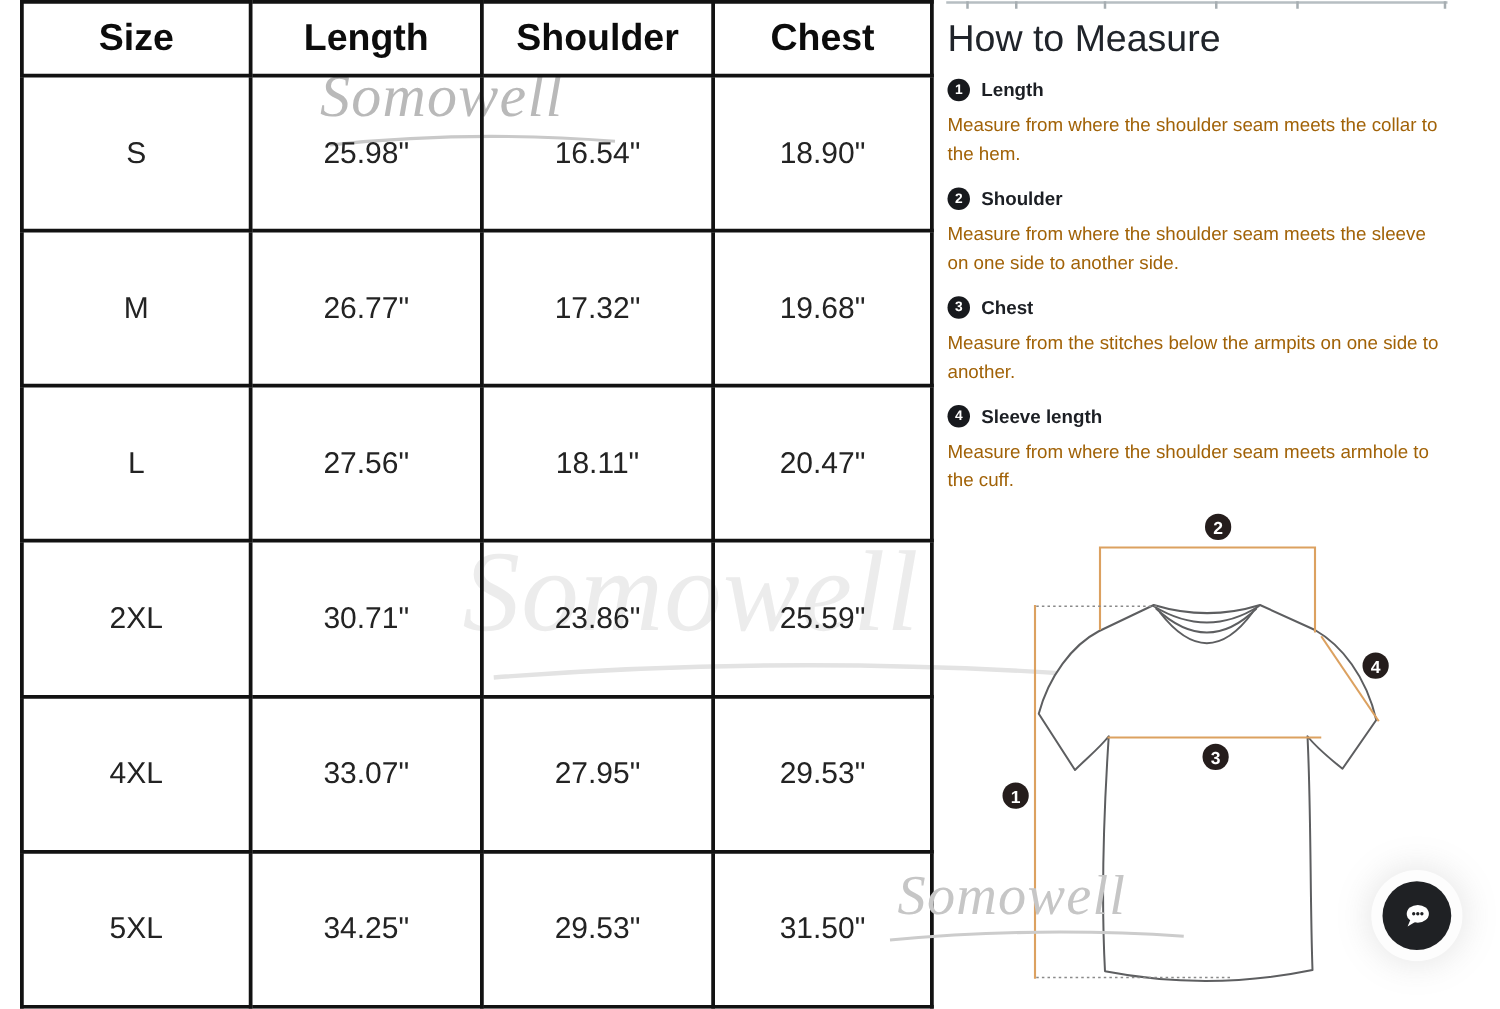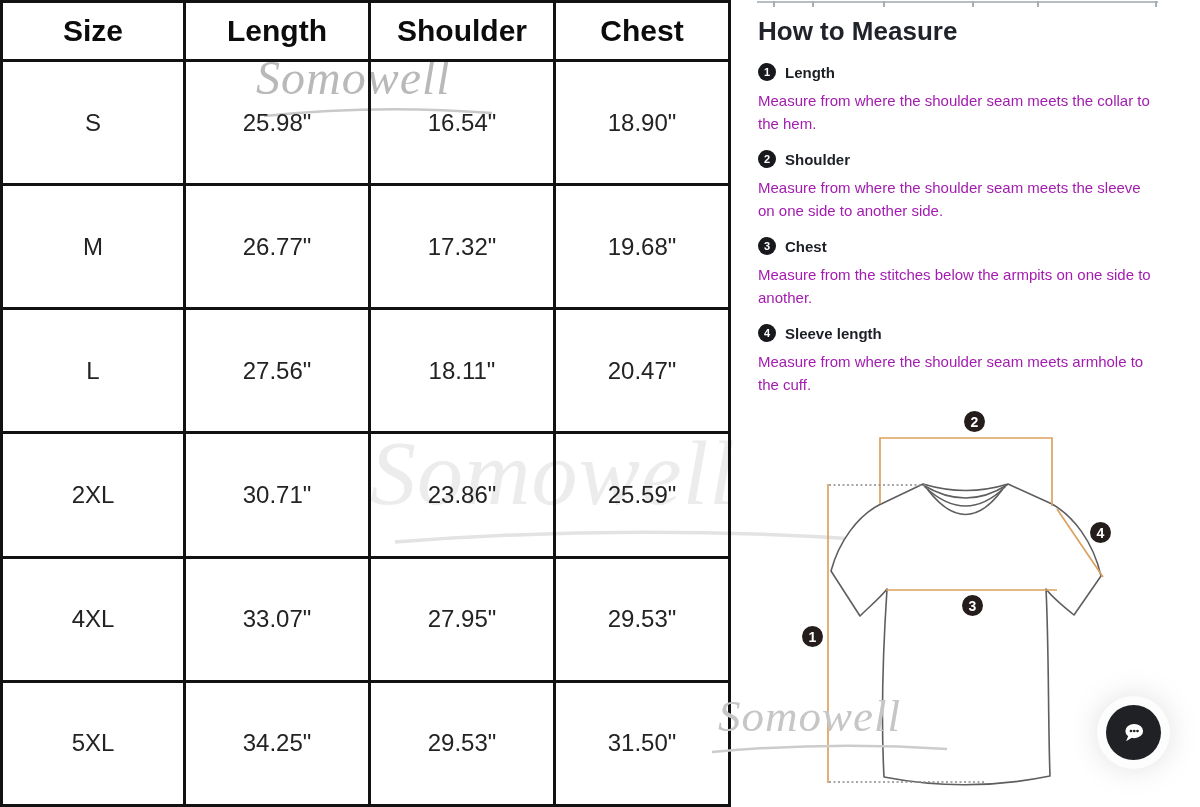--- a/index.html
+++ b/index.html
@@ -9,38 +9,38 @@
 
   
   .watermark { position:absolute; font-family:"Liberation Serif", serif; white-space:nowrap;
                pointer-events:none;font-style:italic; }
   .watermark svg { position:absolute; left:0; overflow:visible; }
   .wm-top    { left:256px; top:50px;  font-size:48px; color:#b9b9b9; z-index:0; letter-spacing:1px;}
   .wm-mid    { left:370px; top:420px; font-size:92px; color:#ececec; z-index:0; letter-spacing:1px;}
   .wm-bottom { left:718px; top:690px; font-size:45px; color:#c6c6c6; z-index:4; letter-spacing:1px;}
 
   
-  table.size-table { position:absolute; left:0; top:0; width:728px; height:807px;
+  table.size-table { position:absolute; left:16px; top:0; width:728px; height:807px;
                      border-collapse:collapse; table-layout:fixed; z-index:1;
                      background:transparent; }
   .size-table th, .size-table td { border:3px solid #121212; text-align:center;
                                    vertical-align:middle; background:transparent; }
   .size-table th { height:59px; font-size:30px; font-weight:700; color:#0c0c0c; }
   .size-table td { height:93px; font-size:24px; font-weight:400; color:#232323; }
 
   
   .right-panel { position:absolute; left:758px; top:0; width:400px; z-index:1; }
-  .panel-title { margin-top:15px; font-size:26px; line-height:33px; font-weight:700; color:#20242a; }
+  .panel-title { margin-top:15px; font-size:30px; line-height:33px; font-weight:400; color:#20242a; }
   .guide-item  { margin-top:15px; }
   .guide-item-header { display:flex; align-items:center; gap:9px; }
   .num-badge { display:inline-flex; width:18px; height:18px; border-radius:50%;
                background:#17191d; color:#fff; font-size:11px; font-weight:700;
                align-items:center; justify-content:center; flex:0 0 18px; }
   .guide-label { font-size:15px; font-weight:700; color:#1c1f24; }
-  .guide-desc  { margin-top:8px; font-size:15px; line-height:23px; color:#a21caf; width:398px; }
+  .guide-desc  { margin-top:8px; font-size:15px; line-height:23px; color:#a16207; width:398px; }
 
   
   .top-edge { position:absolute; left:757px; top:1px; width:401px; height:2px;
               background:#b7bec2; z-index:1; }
   .top-edge i { position:absolute; top:0; width:2px; height:6px; background:#a7aeb2; display:block; }
 
   
   svg.diagram { position:absolute; left:0; top:0; z-index:2; pointer-events:none; }
   .marker { position:absolute; width:21px; height:21px; border-radius:50%;
             background:#251d1c; color:#fff; font-size:14px; font-weight:700;

